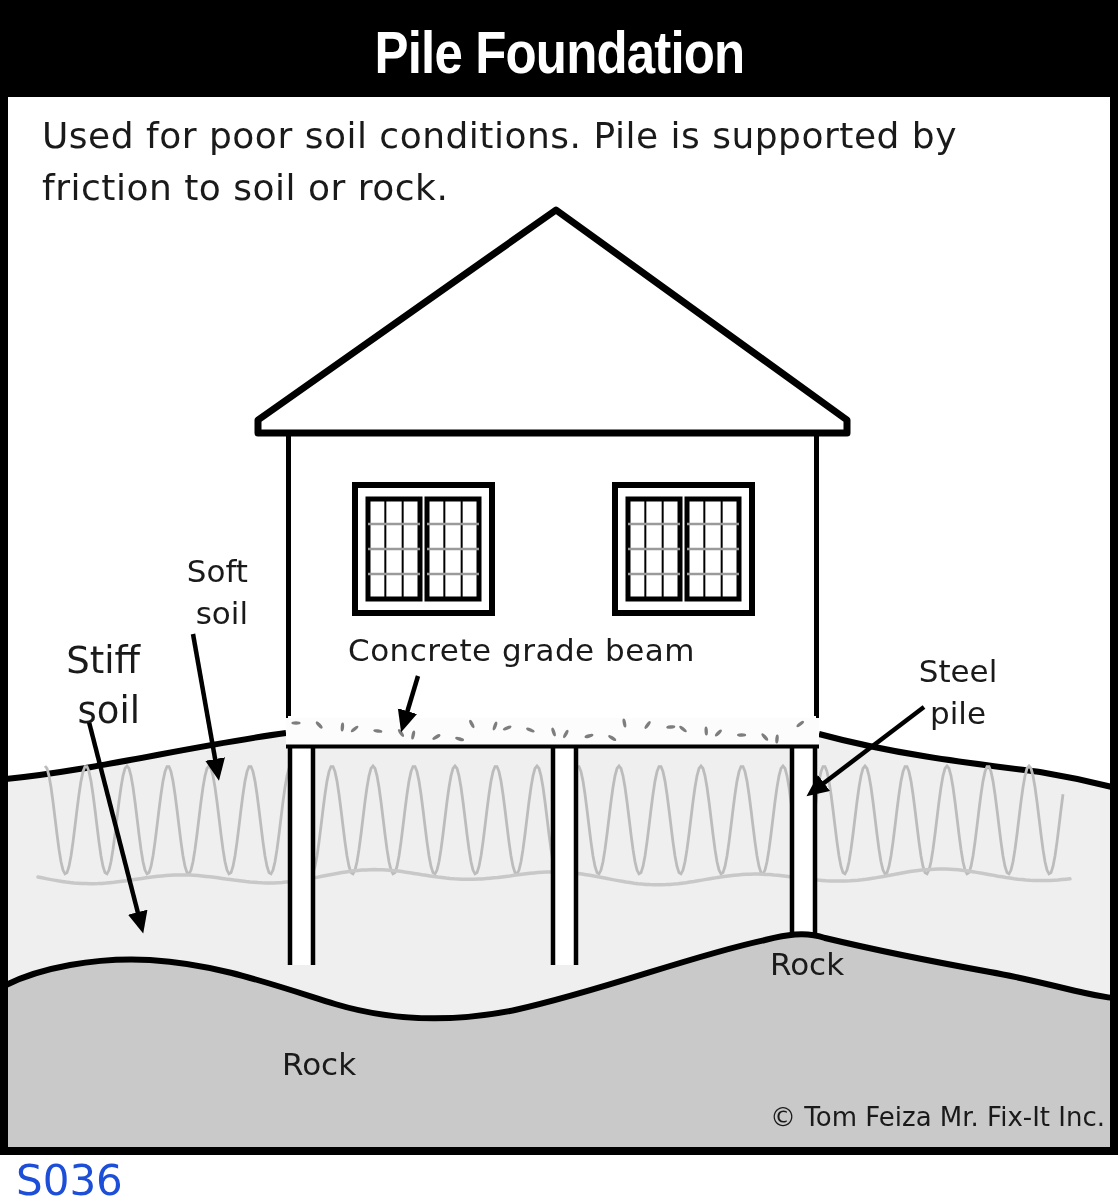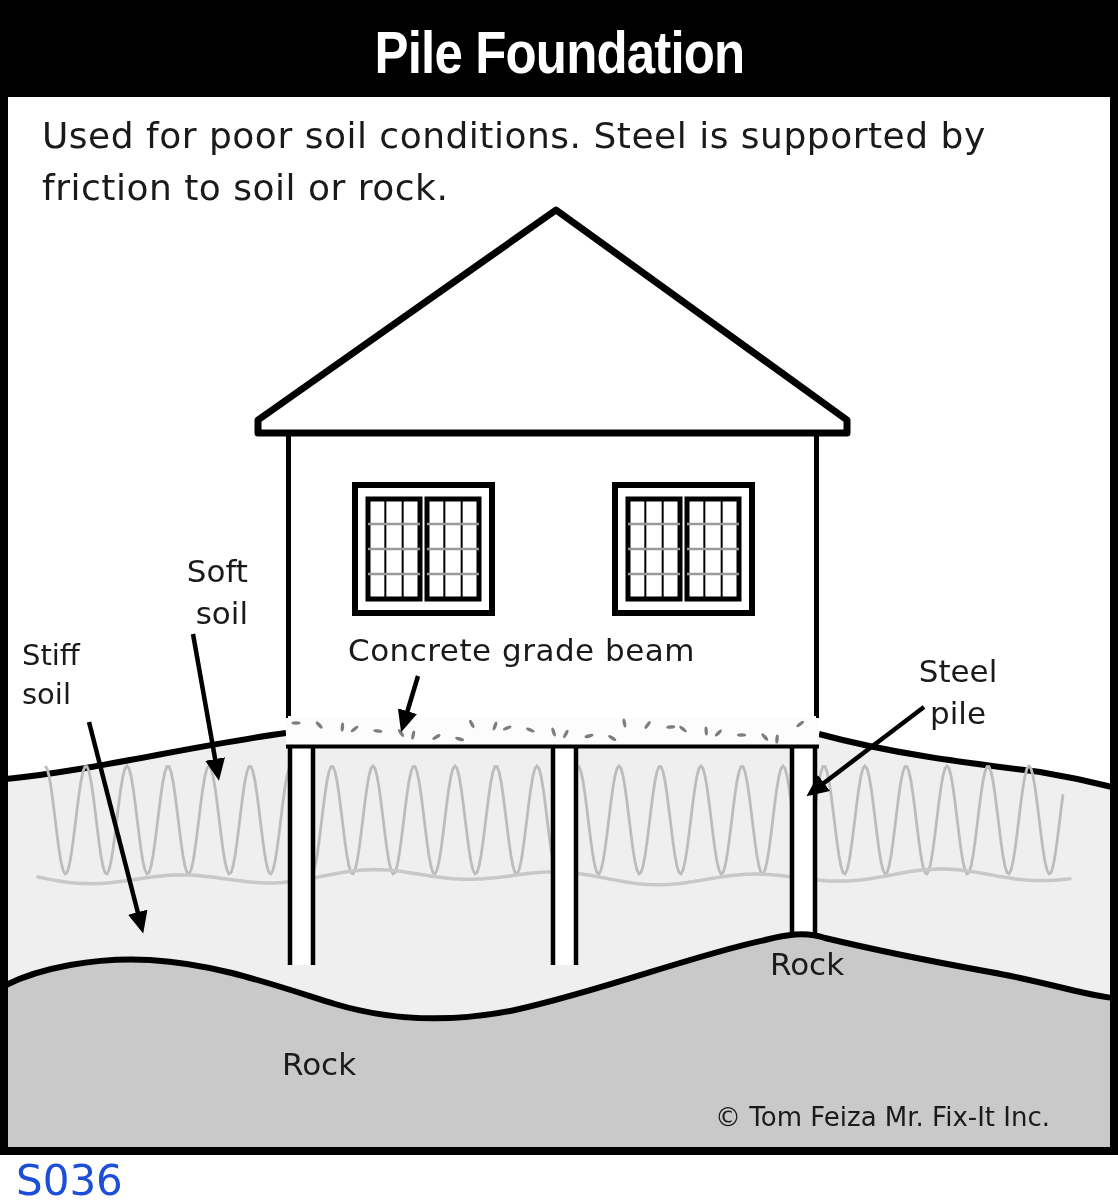--- a/index.html
+++ b/index.html
@@ -8,26 +8,26 @@
   .scene{position:absolute;left:0;top:0;width:1118px;height:1204px;z-index:1;}
   .frame-border{position:absolute;left:0;top:0;width:1118px;height:1155px;
         border:8px solid #000;box-sizing:border-box;z-index:3;pointer-events:none;}
   .header-band{position:absolute;left:8px;top:8px;width:1102px;height:89px;background:#000;z-index:4;
         display:flex;align-items:center;justify-content:center;}
   .title{color:#fff;font-family:"Liberation Sans",sans-serif;font-weight:bold;font-size:60px;
         transform:scaleX(0.85);letter-spacing:-1px;white-space:nowrap;}
   .lbl{position:absolute;color:#1a1a1a;z-index:5;white-space:pre-line;}
   .desc{left:42px;top:110px;width:1030px;font-size:36px;line-height:1.45;letter-spacing:0.5px;}
   .soft{left:128px;top:550px;width:120px;font-size:31px;line-height:1.36;text-align:right;}
-  .stiff{left:22px;top:636px;width:118px;font-size:29px;line-height:1.36;text-align:left;}
+  .stiff{left:22px;top:636px;width:118px;font-size:37px;line-height:1.36;text-align:right;}
   .beamlbl{left:348px;top:632px;width:380px;font-size:31px;letter-spacing:0.5px;white-space:nowrap;}
   .steel{left:898px;top:650px;width:120px;font-size:31px;line-height:1.36;text-align:center;}
   .rockl{left:282px;top:1046px;font-size:31px;}
   .rockr{left:770px;top:946px;font-size:31px;}
-  .copyright{left:660px;top:1102px;width:445px;font-size:26px;text-align:center;}
+  .copyright{left:660px;top:1102px;width:445px;font-size:26px;text-align:right;}
   .code{left:16px;top:1156px;font-size:42px;color:#1d4ed8;}
 </style>
 </head>
 <body>
 
 <div class="page">
 
   <svg class="scene" viewBox="0 0 1118 1204" xmlns="http://www.w3.org/2000/svg">
     <defs>
       <marker id="ah" markerUnits="userSpaceOnUse" markerWidth="26" markerHeight="22" refX="5" refY="10" orient="auto">
@@ -149,21 +149,21 @@
       <line x1="418" y1="676" x2="406" y2="716" marker-end="url(#ah)"></line>
       <line x1="924" y1="707" x2="820" y2="786" marker-end="url(#ah)"></line>
     </g>
   </svg>
 
   <div class="frame-border"></div>
   <div class="header-band">
     <div class="title">Pile Foundation</div>
   </div>
 
-  <div class="lbl desc">Used for poor soil conditions.  Steel is supported by
+  <div class="lbl desc">Used for poor soil conditions.  Pile is supported by
 friction to soil or rock.</div>
   <div class="lbl soft">Soft
 soil</div>
   <div class="lbl stiff">Stiff
 soil</div>
   <div class="lbl steel">Steel
 pile</div>
   <div class="lbl beamlbl">Concrete grade beam</div>
   <div class="lbl rockl">Rock</div>
   <div class="lbl rockr">Rock</div>

